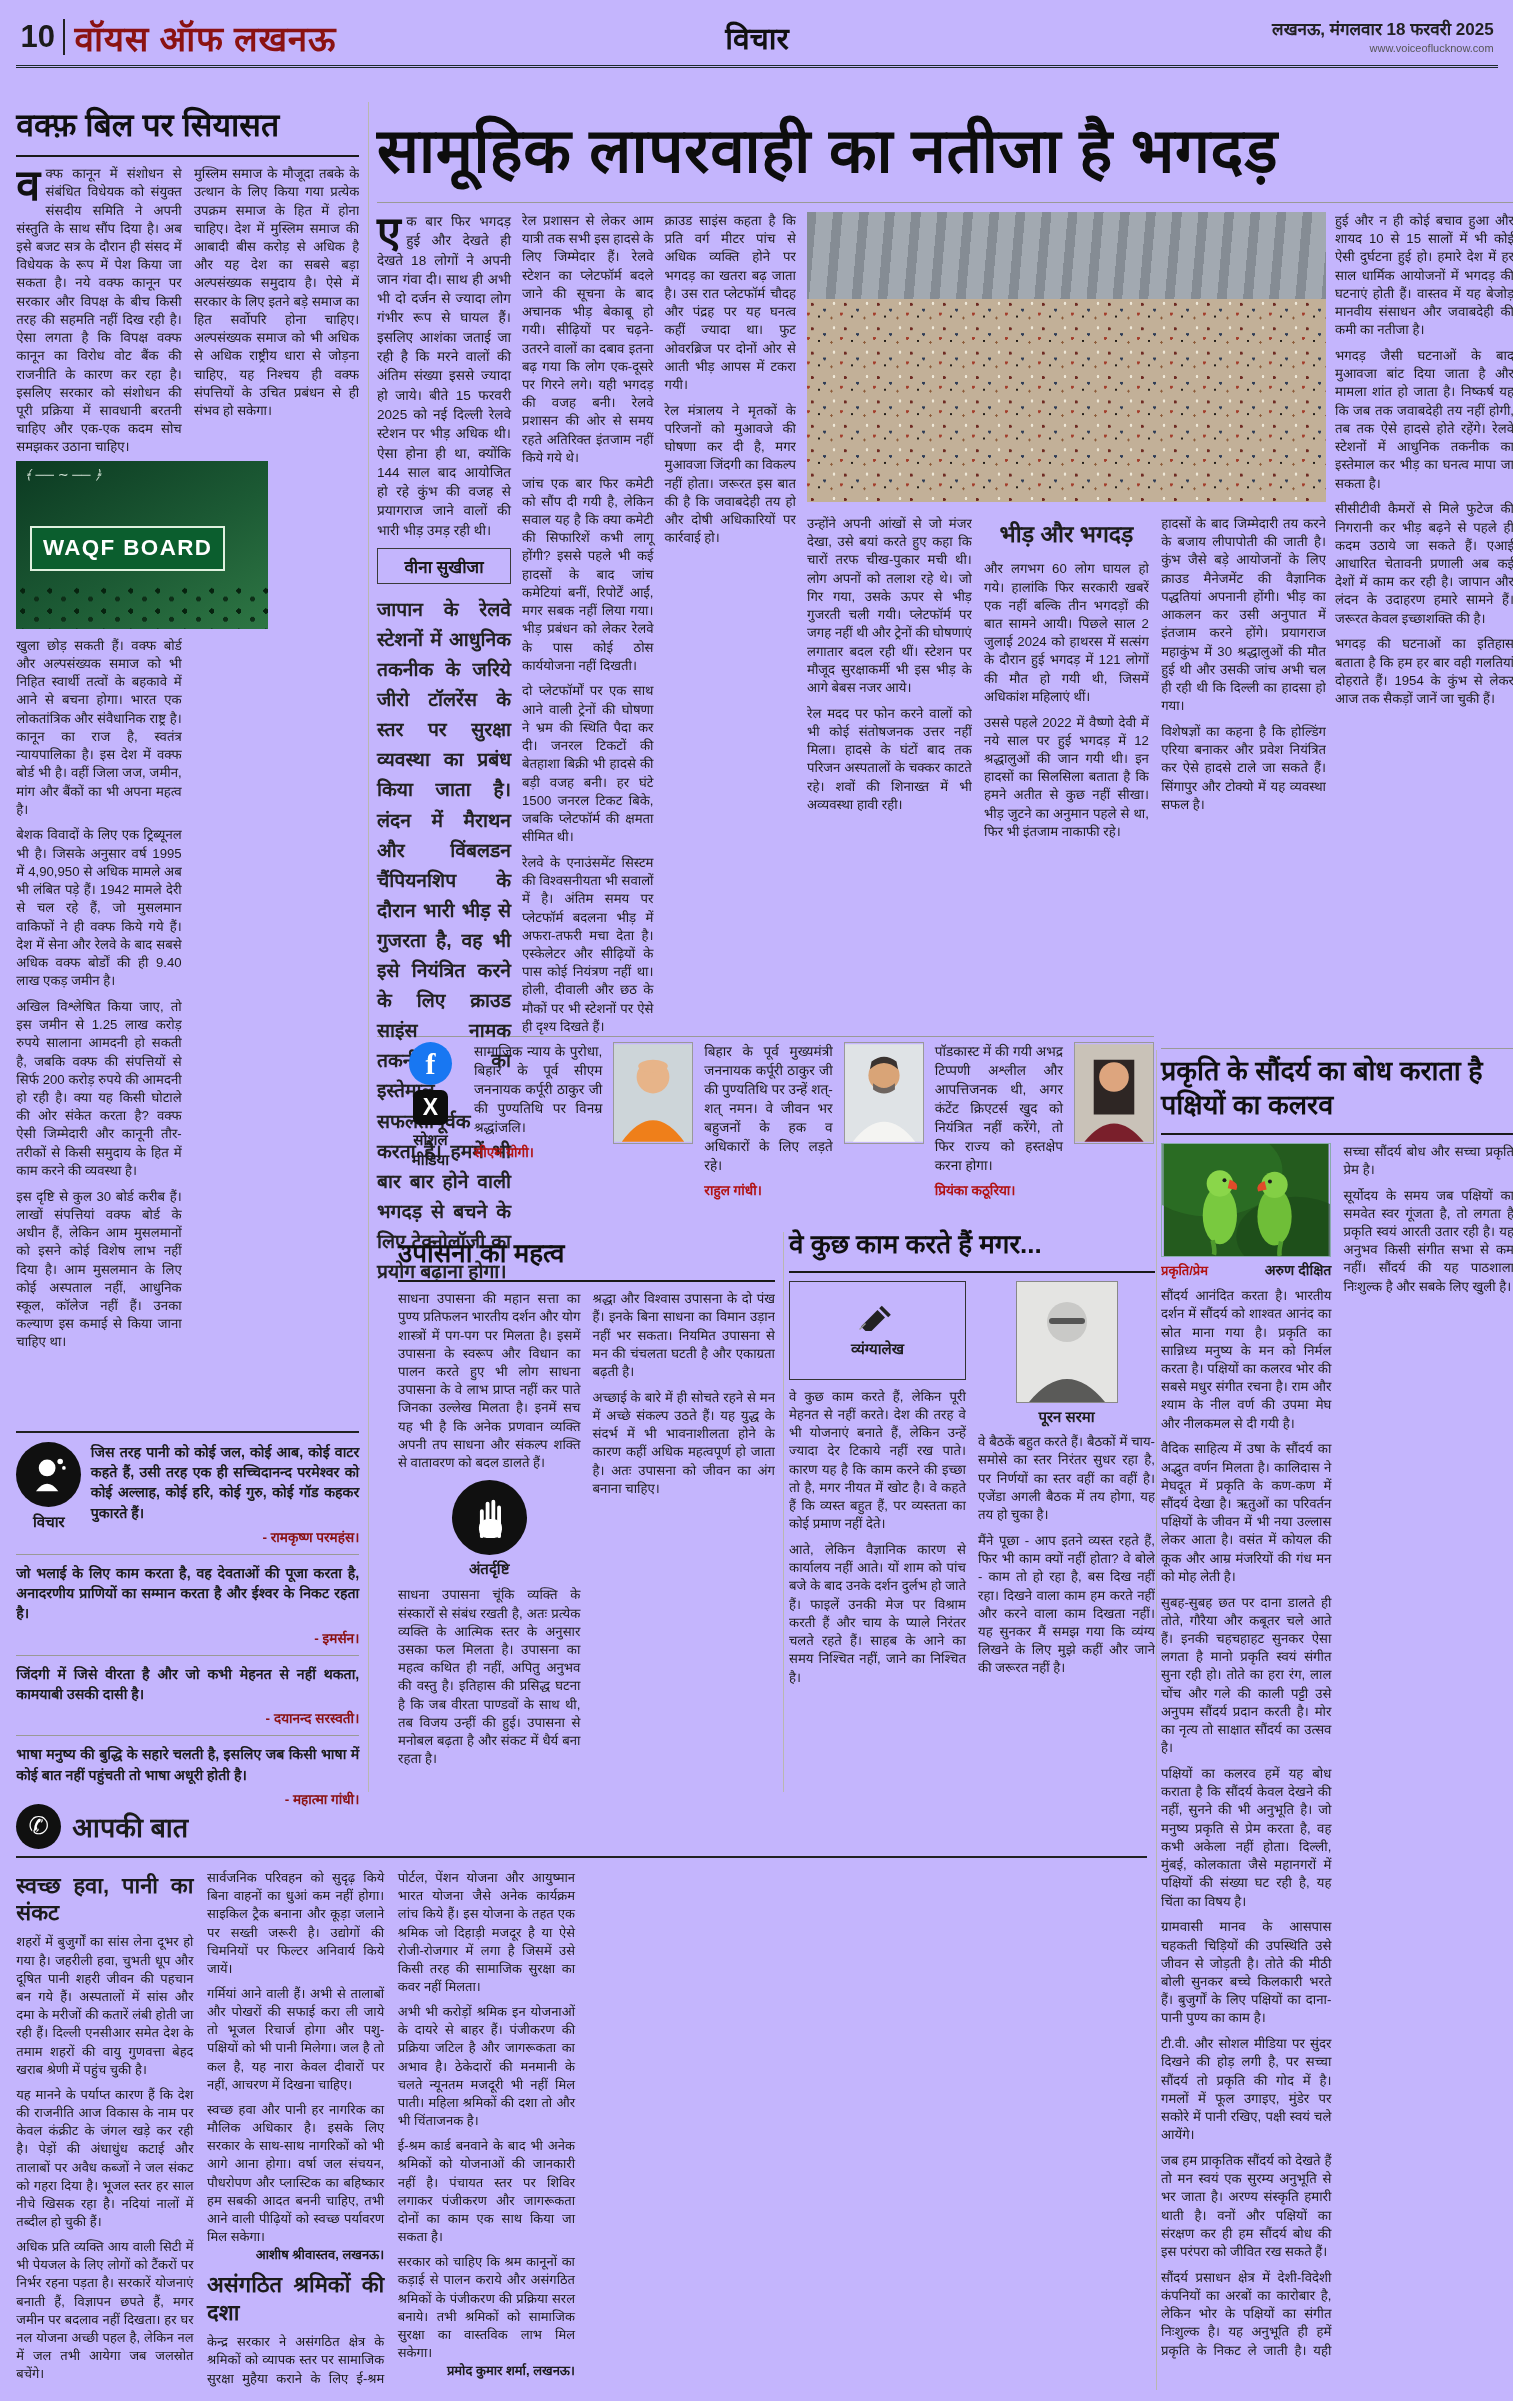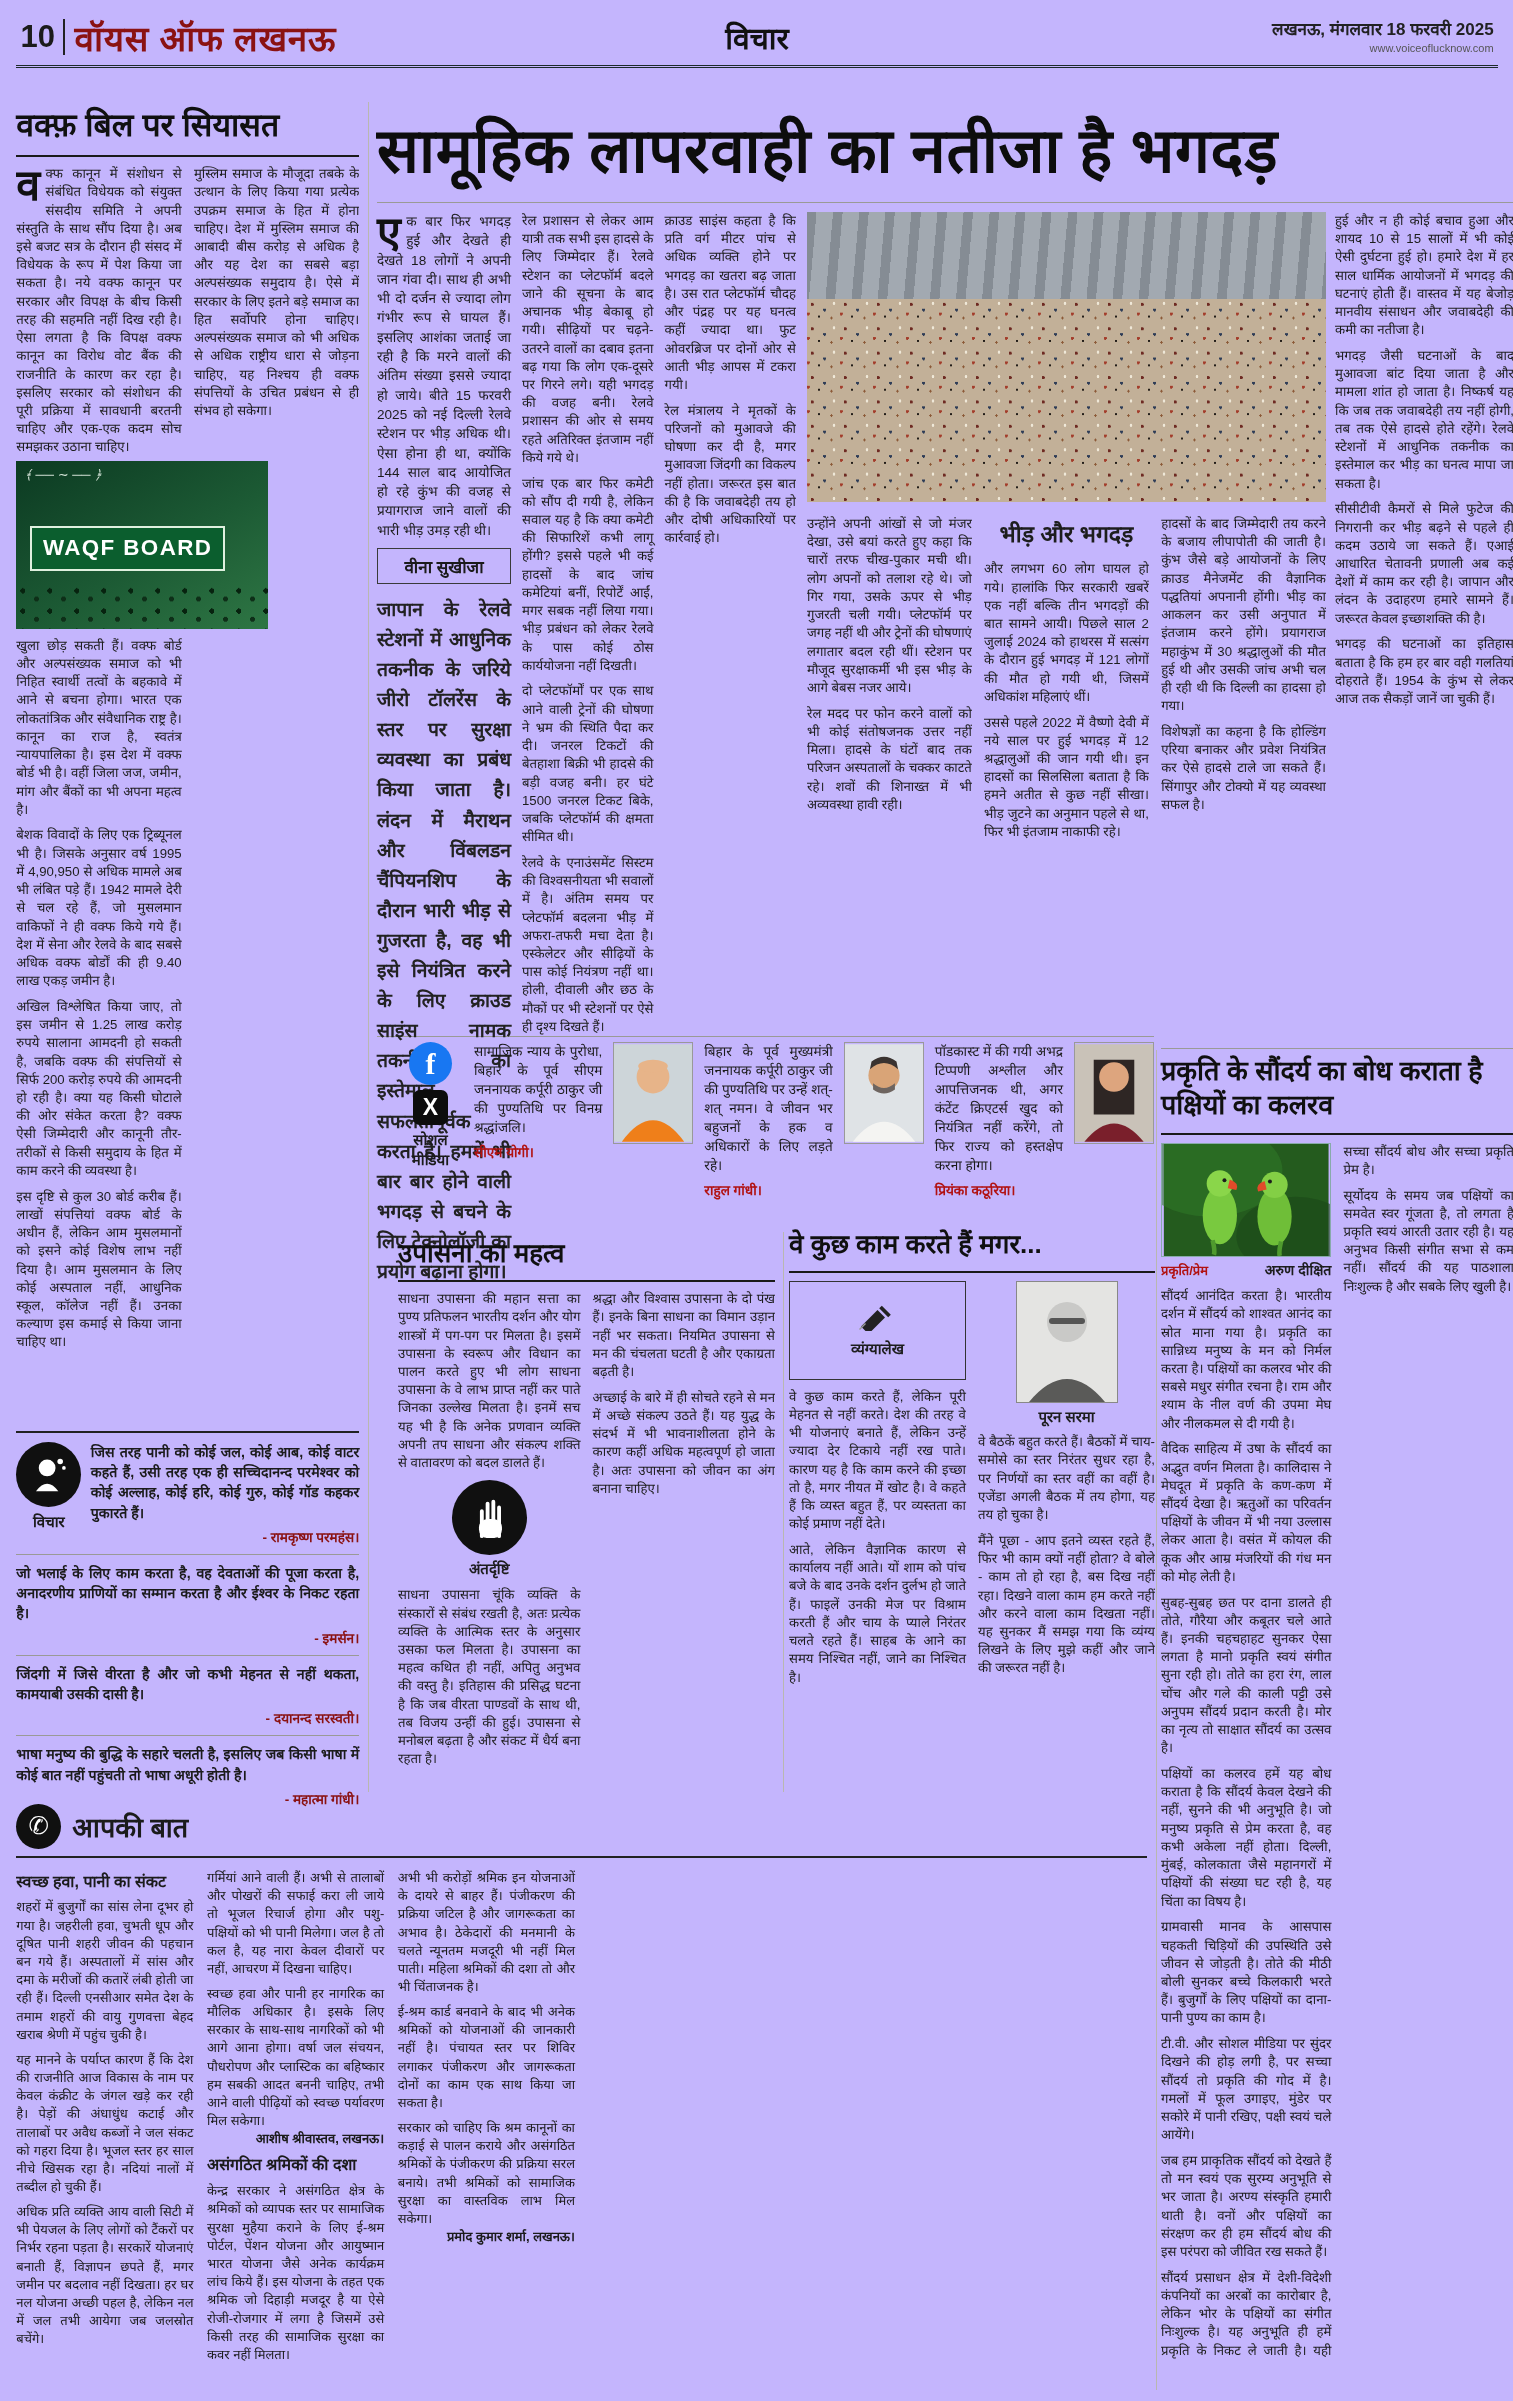--- a/index.html
+++ b/index.html
@@ -97,21 +97,21 @@
   .nat-meta{display:flex;justify-content:space-between;align-items:center;margin-top:4.1px;}
   .nat-tag{font-size:13px;font-weight:800;color:#b11212;}
   .nat-author{font-size:14.2px;font-weight:800;}
 
   
   .letters-head{left:16.3px;top:1804px;width:1131px;border-bottom:2px solid #222;padding-bottom:6.8px;display:flex;align-items:center;gap:11px;}
   .letters-head .icon-circle{width:45px;height:45px;}
   .letters-title{font-size:27px;font-weight:800;}
   .letters{left:16.3px;top:1869px;width:1131px;height:521px;columns:6;column-gap:13.6px;column-fill:auto;overflow:hidden;font-size:13px;line-height:1.4;text-align:justify;}
   .letters p{margin:0 0 6.8px;}
-  .letter-h{font-size:16px;font-weight:800;line-height:1.25;margin:2.7px 0 6.8px;break-after:avoid;}
+  .letter-h{font-size:22px;font-weight:800;line-height:1.25;margin:2.7px 0 6.8px;break-after:avoid;}
   .sign{text-align:right;font-weight:800;}
   .white-glyph{color:#fff;font-size:24.4px;line-height:1;}
 </style>
 </head>
 <body>
 
 <div class="page">
 
   <header class="abs masthead">
     <div class="mh-left">
@@ -374,20 +374,21 @@
         <span class="white-glyph">✆</span>
       </div>
     <div class="letters-title">आपकी बात</div>
   </div>
   <div class="abs letters">
     <h3 class="letter-h">स्वच्छ हवा, पानी का संकट</h3>
     <div>
         <p>शहरों में बुजुर्गों का सांस लेना दूभर हो गया है। जहरीली हवा, चुभती धूप और दूषित पानी शहरी जीवन की पहचान बन गये हैं। अस्पतालों में सांस और दमा के मरीजों की कतारें लंबी होती जा रही हैं। दिल्ली एनसीआर समेत देश के तमाम शहरों की वायु गुणवत्ता बेहद खराब श्रेणी में पहुंच चुकी है।</p>
         <p>यह मानने के पर्याप्त कारण हैं कि देश की राजनीति आज विकास के नाम पर केवल कंक्रीट के जंगल खड़े कर रही है। पेड़ों की अंधाधुंध कटाई और तालाबों पर अवैध कब्जों ने जल संकट को गहरा दिया है। भूजल स्तर हर साल नीचे खिसक रहा है। नदियां नालों में तब्दील हो चुकी हैं।</p>
         <p>अधिक प्रति व्यक्ति आय वाली सिटी में भी पेयजल के लिए लोगों को टैंकरों पर निर्भर रहना पड़ता है। सरकारें योजनाएं बनाती हैं, विज्ञापन छपते हैं, मगर जमीन पर बदलाव नहीं दिखता। हर घर नल योजना अच्छी पहल है, लेकिन नल में जल तभी आयेगा जब जलस्रोत बचेंगे।</p>
+        <p>सार्वजनिक परिवहन को सुदृढ़ किये बिना वाहनों का धुआं कम नहीं होगा। साइकिल ट्रैक बनाना और कूड़ा जलाने पर सख्ती जरूरी है। उद्योगों की चिमनियों पर फिल्टर अनिवार्य किये जायें।</p>
         <p>गर्मियां आने वाली हैं। अभी से तालाबों और पोखरों की सफाई करा ली जाये तो भूजल रिचार्ज होगा और पशु-पक्षियों को भी पानी मिलेगा। जल है तो कल है, यह नारा केवल दीवारों पर नहीं, आचरण में दिखना चाहिए।</p>
         <p>स्वच्छ हवा और पानी हर नागरिक का मौलिक अधिकार है। इसके लिए सरकार के साथ-साथ नागरिकों को भी आगे आना होगा। वर्षा जल संचयन, पौधरोपण और प्लास्टिक का बहिष्कार हम सबकी आदत बननी चाहिए, तभी आने वाली पीढ़ियों को स्वच्छ पर्यावरण मिल सकेगा।</p>
       </div>
     <p class="sign">आशीष श्रीवास्तव, लखनऊ।</p>
     <h3 class="letter-h">असंगठित श्रमिकों की दशा</h3>
     <div>
         <p>केन्द्र सरकार ने असंगठित क्षेत्र के श्रमिकों को व्यापक स्तर पर सामाजिक सुरक्षा मुहैया कराने के लिए ई-श्रम पोर्टल, पेंशन योजना और आयुष्मान भारत योजना जैसे अनेक कार्यक्रम लांच किये हैं। इस योजना के तहत एक श्रमिक जो दिहाड़ी मजदूर है या ऐसे रोजी-रोजगार में लगा है जिसमें उसे किसी तरह की सामाजिक सुरक्षा का कवर नहीं मिलता।</p>
         <p>अभी भी करोड़ों श्रमिक इन योजनाओं के दायरे से बाहर हैं। पंजीकरण की प्रक्रिया जटिल है और जागरूकता का अभाव है। ठेकेदारों की मनमानी के चलते न्यूनतम मजदूरी भी नहीं मिल पाती। महिला श्रमिकों की दशा तो और भी चिंताजनक है।</p>
         <p>ई-श्रम कार्ड बनवाने के बाद भी अनेक श्रमिकों को योजनाओं की जानकारी नहीं है। पंचायत स्तर पर शिविर लगाकर पंजीकरण और जागरूकता दोनों का काम एक साथ किया जा सकता है।</p>
         <p>सरकार को चाहिए कि श्रम कानूनों का कड़ाई से पालन कराये और असंगठित श्रमिकों के पंजीकरण की प्रक्रिया सरल बनाये। तभी श्रमिकों को सामाजिक सुरक्षा का वास्तविक लाभ मिल सकेगा।</p>

